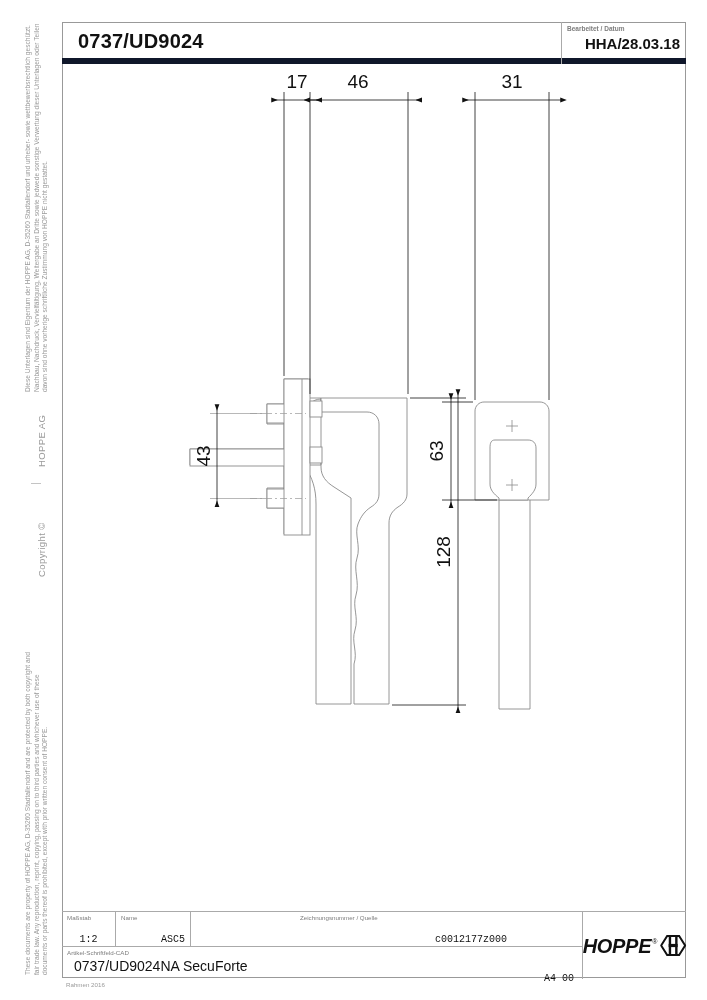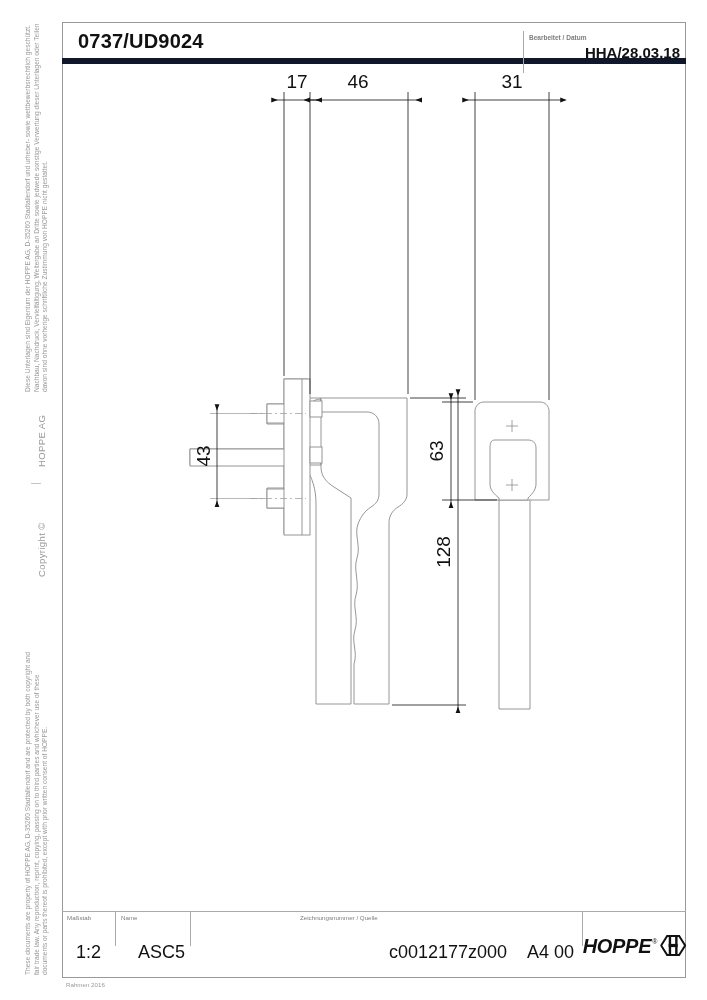--- a/index.html
+++ b/index.html
@@ -45,24 +45,23 @@
     position: absolute;
     left: 16px; top: 8px;
     font-size: 20px;
     letter-spacing: 0.2px;
     color: #111;
     white-space: nowrap;
   }
   .header-rev-cell {
     position: absolute;
     right: 0; top: 0;
-    width: 163px; height: 42px;
+    width: 125px; height: 42px;
     box-sizing: border-box;
     border-left: 1px solid #aaaaaa;
-    margin-top: 9px;
   }
   .header-rev-label {
     position: absolute;
     left: 5px; top: 3px;
     font-size: 6.5px;
     color: #7d7d7d;
     white-space: nowrap;
   }
   .header-rev-value {
     position: absolute;
@@ -151,25 +150,26 @@
   .tb-label {
     position: absolute;
     left: 5px; top: 2px;
     font-size: 6.2px;
     color: #7d7d7d;
     white-space: nowrap;
   }
   .tb-value {
     position: absolute;
     left: 0; right: 5px;
-    top: 30px;
+    top: 22px;
     text-align: right;
-    font-size: 18px;
-    color: #111;
-    white-space: nowrap;
+    font-size: 10px;
+    color: #111;
+    white-space: nowrap;
+    font-family: Liberation Mono, monospace;
   }
   .tb-value.center { text-align: center; right: 0; left: 0; }
 
   .tb-row2 {
     position: absolute;
     left: 0; top: 34px;
     width: 521px;
     height: 33px;
     box-sizing: border-box;
     border-top: 1px solid #aaaaaa;
@@ -406,23 +406,27 @@
 
     <div class="tb-cell" style="left:54px; width:75px;">
       <div class="tb-label">Name</div>
       <div class="tb-value">ASC5</div>
     </div>
 
 
     <div class="tb-cell" style="left:233px; width:288px;">
       <div class="tb-label">Zeichnungsnummer / Quelle</div>
       <div class="tb-value" style="right:75px;text-align:right;">c0012177z000</div>
-      <div class="tb-value" style="right:8px;">A4 00</div>
-    </div>
-
+      <div class="tb-value" style="right:8px;margin-top:39px;">A4 00</div>
+    </div>
+
+    <div class="tb-row2">
+      <div class="tb-row2-label">Artikel-Schriftfeld-CAD</div>
+      <div class="tb-row2-value">0737/UD9024NA  SecuForte</div>
+    </div>
 
     <div class="tb-logo-cell">
       <div class="logo-wrap">
         <span class="logo-word">HOPPE</span>
         <span class="logo-reg">®</span>
         <svg width="26" height="22" viewBox="0 0 26 22">
           <polygon points="7,1.5 19,1.5 25,11 19,20.5 7,20.5 1,11" fill="none" stroke="#111" stroke-width="2"></polygon>
           <rect x="8.5" y="9.4" width="9" height="3.2" fill="#111"></rect>
           <rect x="8.5" y="2.5" width="2.6" height="17" fill="#111" opacity="0"></rect>
           <line x1="9.8" y1="2.6" x2="9.8" y2="19.4" stroke="#111" stroke-width="2.4"></line>

